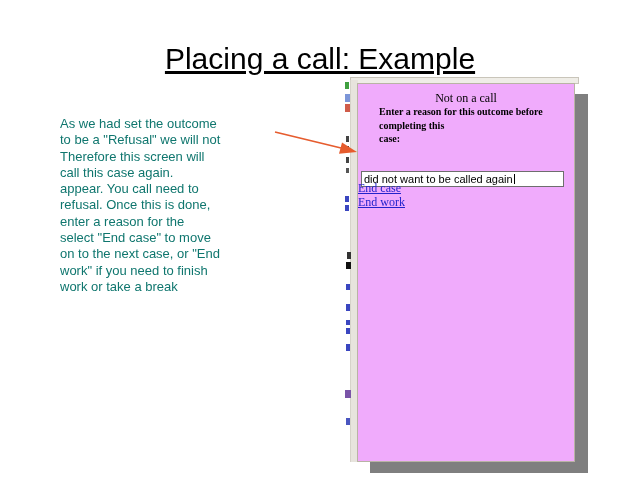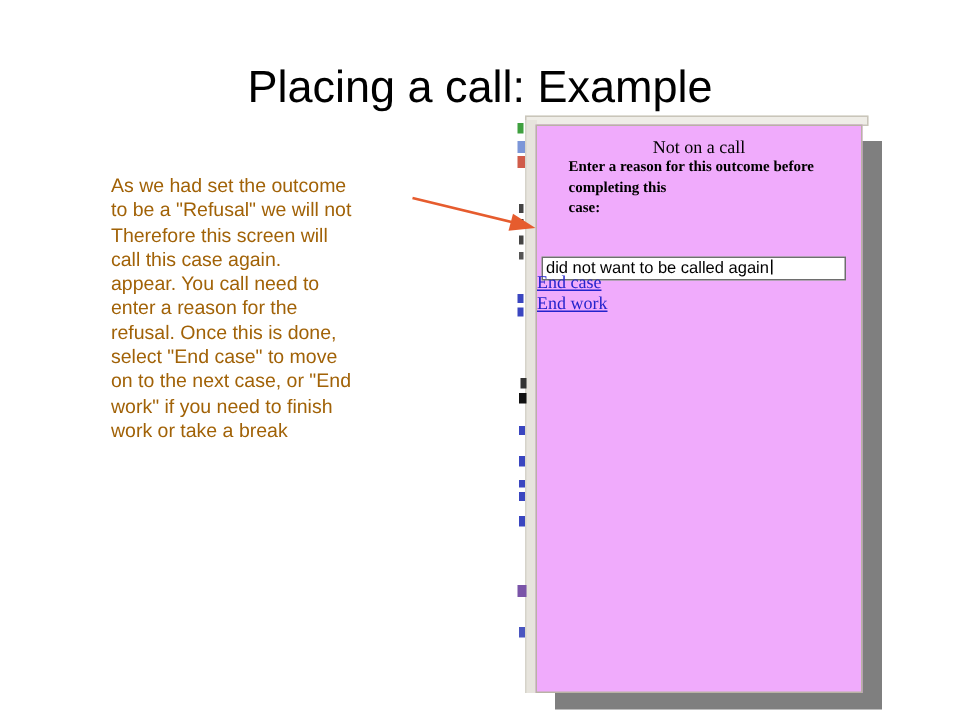--- a/index.html
+++ b/index.html
@@ -3,25 +3,25 @@
 <meta charset="utf-8">
 <style>
   :root { --accent:#e65c2e; --link:#2323cc; --shadow:#7f7f7f; }
   html,body { margin:0; padding:0; background:#fff; }
   .slide {
     position:relative; width:640px; height:480px; background:#ffffff;
     overflow:hidden; font-family:"Liberation Sans", sans-serif;
   }
   .slide-title {
     position:absolute; top:42px; left:0; width:640px; text-align:center;
-    font-size:30px; color:#000;
+    font-size:30px; color:#000;text-decoration:underline;
   }
   .body-text {
-    position:absolute; left:74px; top:116px; width:200px;
-    font-size:13px; line-height:16.3px; color:#a16207;
+    position:absolute; left:60px; top:116px; width:200px;
+    font-size:13px; line-height:16.3px; color:#0f766e;
   }
   .arrow-svg { position:absolute; left:0; top:0; width:640px; height:480px; pointer-events:none; }
   .arrow-line { stroke:var(--accent); stroke-width:1.7; }
   .arrow-head { fill:var(--accent); }
 
   .bar-top {
     position:absolute; left:350px; top:77px; width:229px; height:7px;
     background:#efede7; border:1px solid #c9c5ba; box-sizing:border-box;
   }
   .bar-left {
@@ -63,22 +63,22 @@
 <div class="slide">
 
   <div class="slide-title">Placing a call: Example</div>
 
   <div class="body-text" id="body-lines">
       <div>As we had set the outcome</div>
       <div>to be a "Refusal" we will not</div>
       <div>Therefore this screen will</div>
       <div>call this case again.</div>
       <div>appear. You call need to</div>
+      <div>refusal. Once this is done,</div>
       <div>enter a reason for the</div>
-      <div>refusal. Once this is done,</div>
       <div>select "End case" to move</div>
       <div>on to the next case, or "End</div>
       <div>work" if you need to finish</div>
       <div>work or take a break</div>
     </div>
 
   <div class="bar-top"></div>
   <div class="bar-left"></div>
   <div id="fragments">
       <div class="frag" style="left: 345px; top: 82px; width: 4px; height: 7px; background: rgb(63, 160, 63);"></div>

